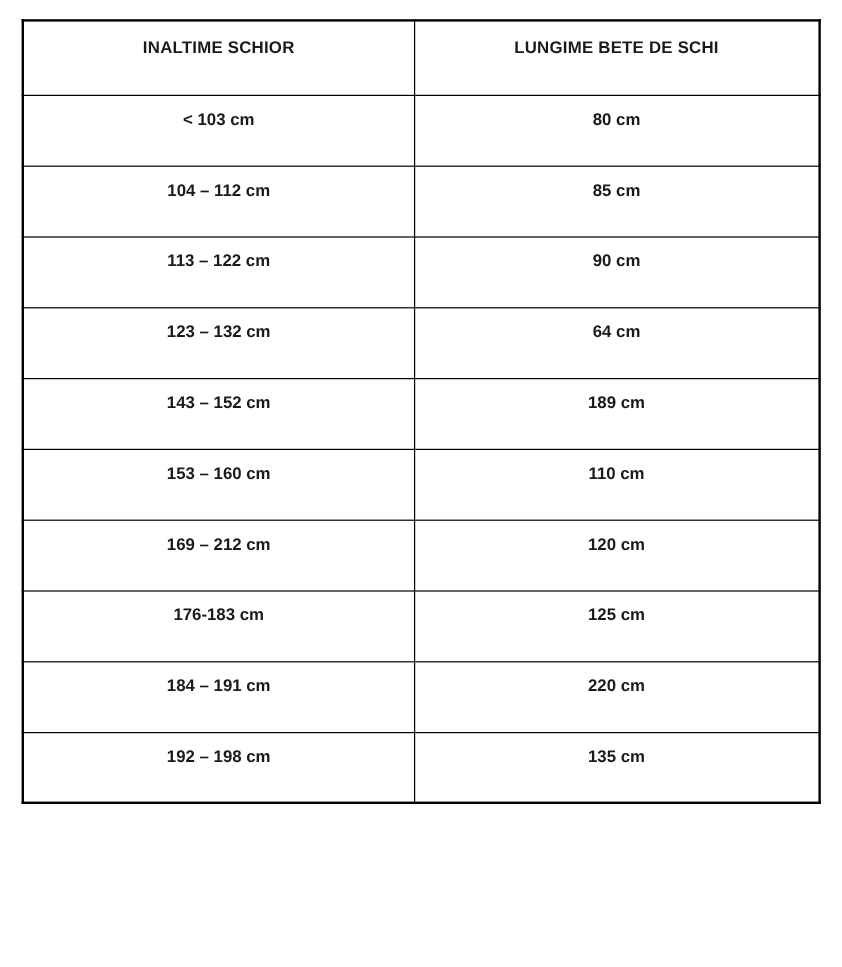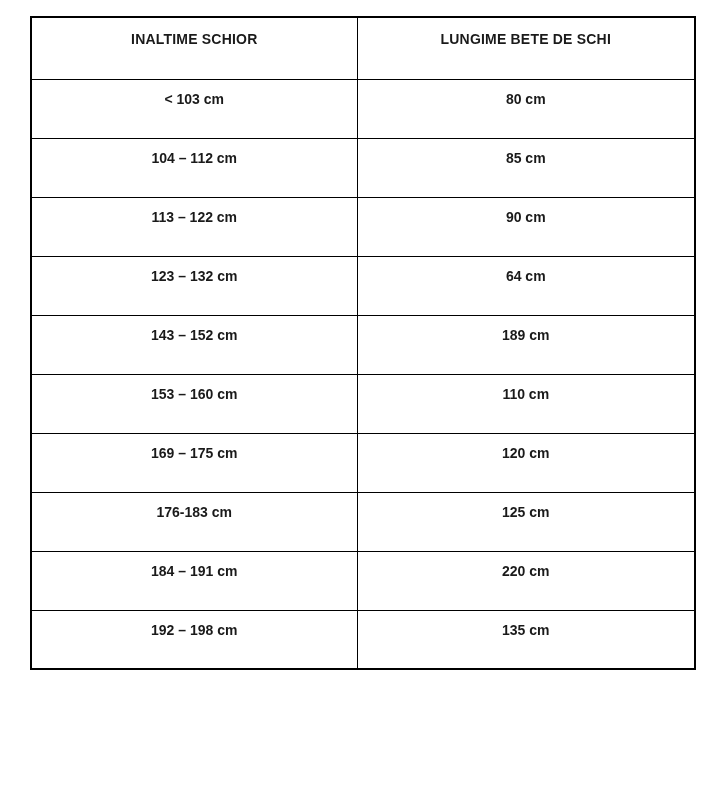--- a/index.html
+++ b/index.html
@@ -7,21 +7,21 @@
     padding: 0;
     background: #ffffff;
     width: 702px;
     height: 806px;
     font-family: "Liberation Sans", sans-serif;
   }
   .page {
     width: 702px;
     height: 806px;
     box-sizing: border-box;
-    padding: 16px 30px;
+    padding: 16px 18px;
     background: #ffffff;
   }
   table.ski-table {
     border-collapse: collapse;
     width: 666px;
     table-layout: fixed;
     border: 2px solid #000000;
   }
   .ski-table th,
   .ski-table td {
@@ -81,21 +81,21 @@
       </tr>
       <tr>
         <td>143 – 152 cm</td>
         <td>189 cm</td>
       </tr>
       <tr>
         <td>153 – 160 cm</td>
         <td>110 cm</td>
       </tr>
       <tr>
-        <td>169 – 175 cm</td>
+        <td>169 – 212 cm</td>
         <td>120 cm</td>
       </tr>
       <tr>
         <td>176-183 cm</td>
         <td>125 cm</td>
       </tr>
       <tr>
         <td>184 – 191 cm</td>
         <td>220 cm</td>
       </tr>

